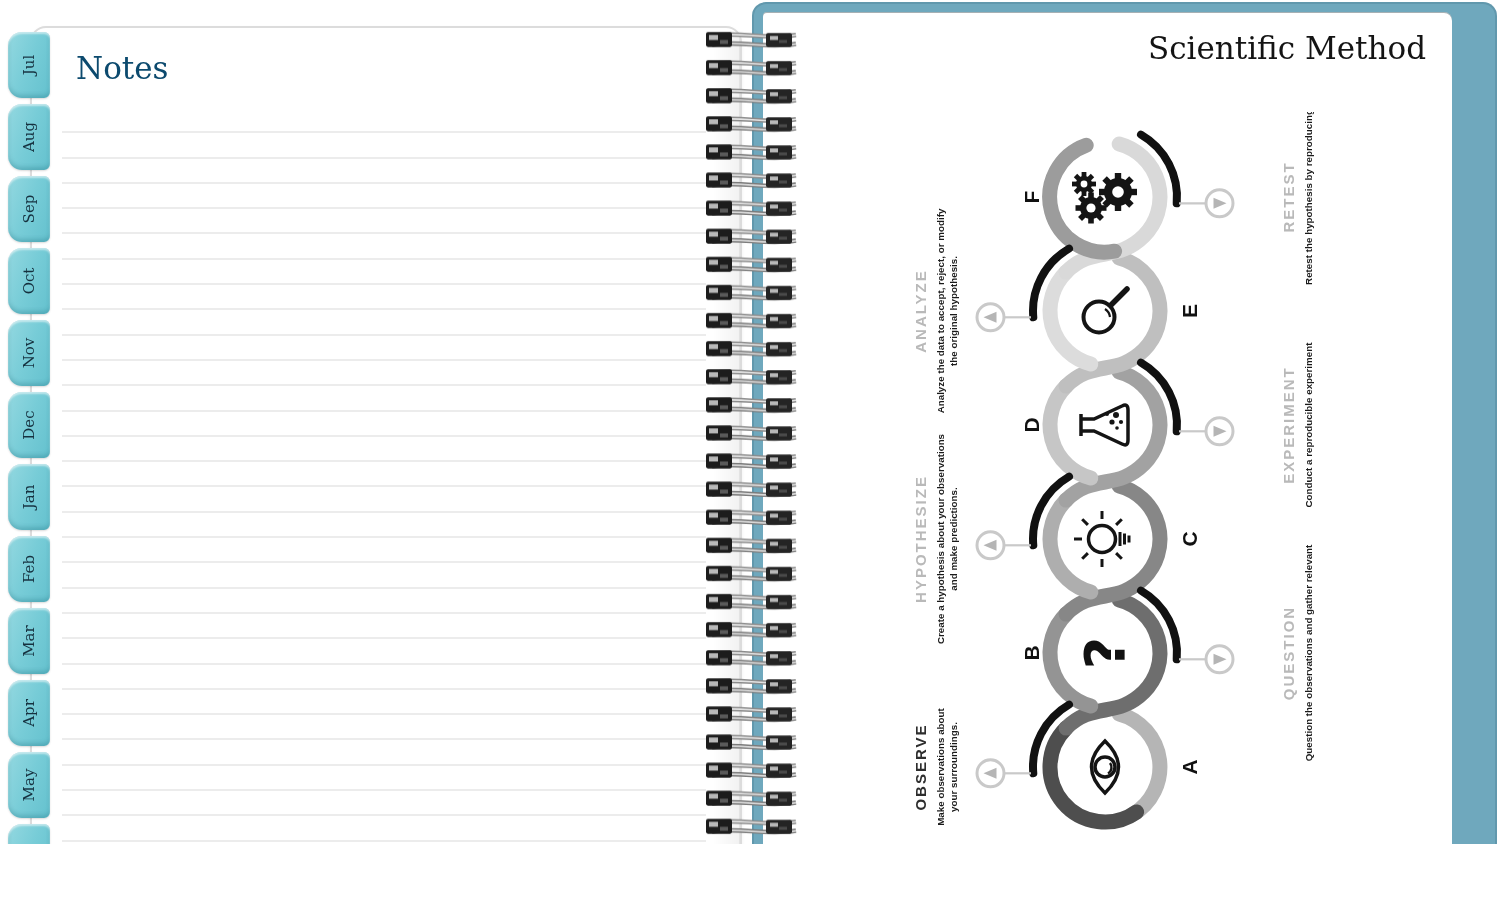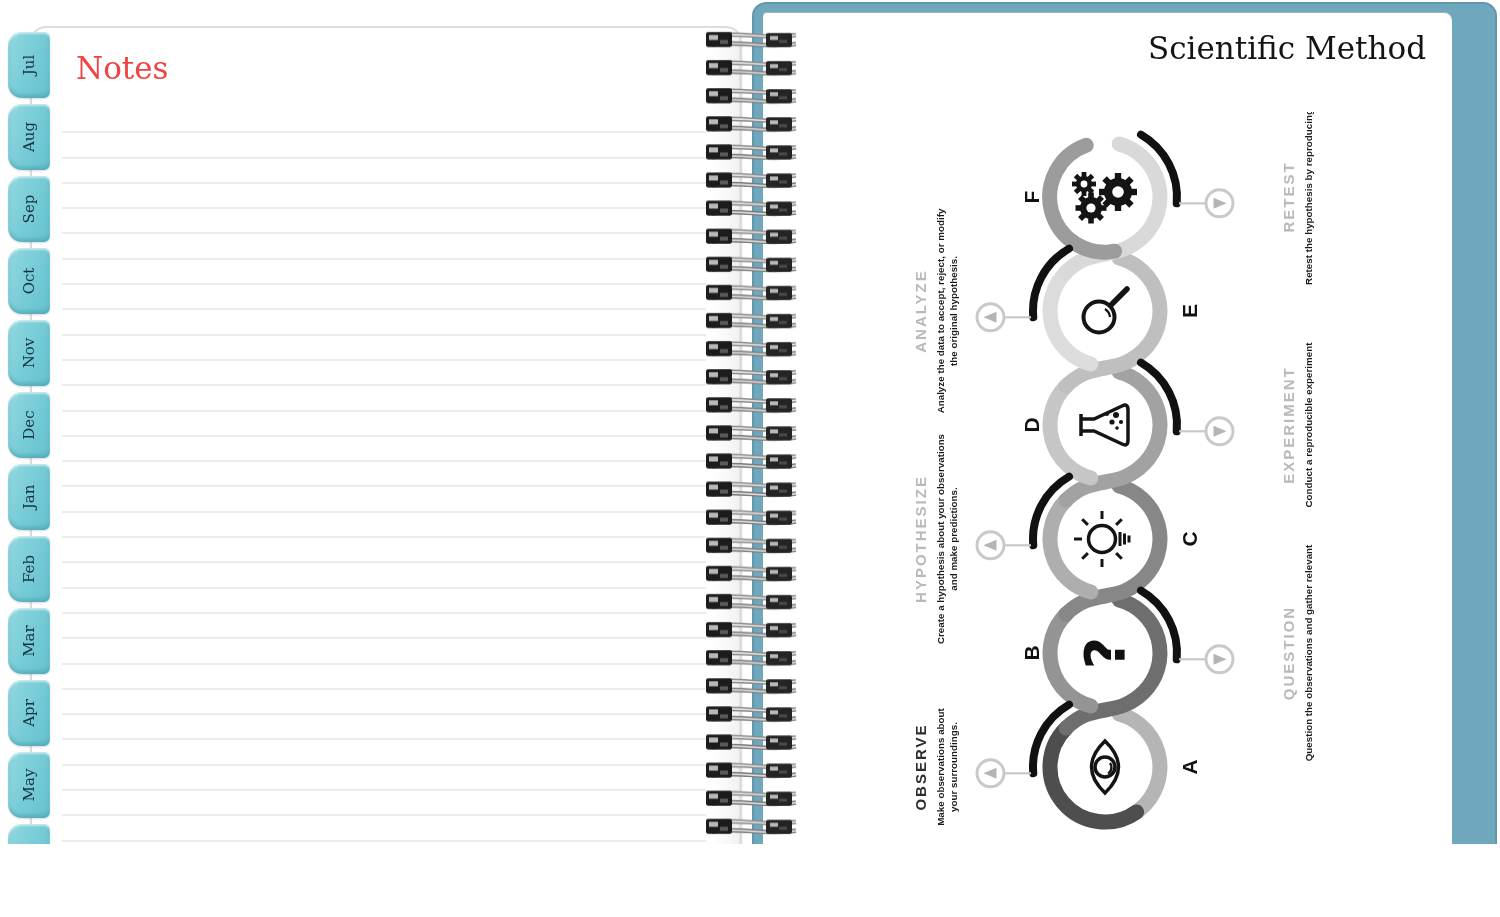--- a/index.html
+++ b/index.html
@@ -4,21 +4,21 @@
 <style>
   html,body{margin:0;padding:0;background:#ffffff;}
   #stage{position:relative;width:1500px;height:844px;background:#ffffff;overflow:hidden;
          font-family:"Liberation Sans",sans-serif;text-align:center;}
 
   
   .left-page{position:absolute;left:30px;top:26px;width:712px;height:874px;background:#ffffff;
              border:2px solid #dcdcdc;border-radius:16px;z-index:2;box-sizing:border-box;
              box-shadow:0 2px 4px rgba(0,0,0,.06);}
   .notes-title{position:absolute;left:44px;top:22px;font-family:"DejaVu Serif",serif;
-               font-size:31px;color:#ef4444;}
+               font-size:31px;color:#0c4a6e;}
   .ruled-lines{position:absolute;left:30px;right:34px;top:80px;height:785px;
                background:repeating-linear-gradient(to bottom,transparent 0px,transparent 23.3px,#ececec 23.3px,#ececec 25.3px);}
   .page-edge-shade{position:absolute;right:0;top:10px;bottom:10px;width:26px;
                background:linear-gradient(to right,rgba(0,0,0,0),rgba(0,0,0,.05));
                border-right:1px solid #e3e3e3;}
 
   
   .tab{position:absolute;left:8px;width:42px;height:66px;z-index:3;
        border-radius:14px 6px 6px 14px;
        background:linear-gradient(110deg,#93d8e0 0%,#77ccd7 50%,#64c1ce 100%);

